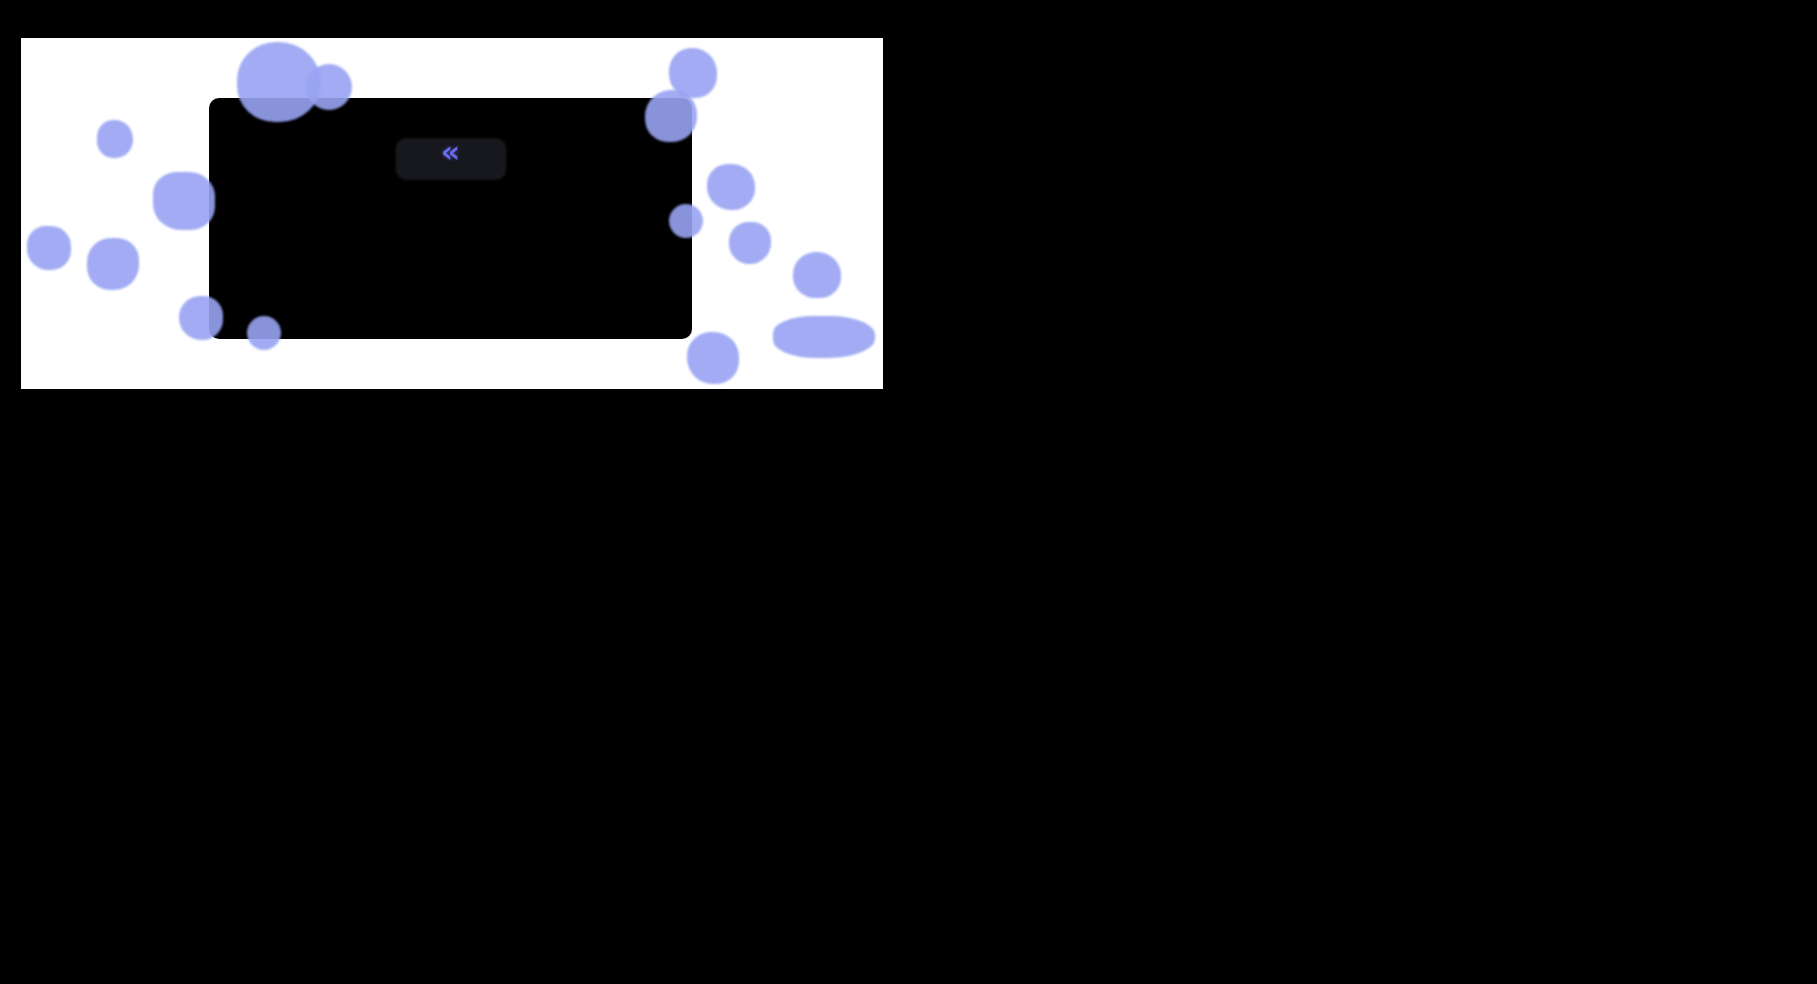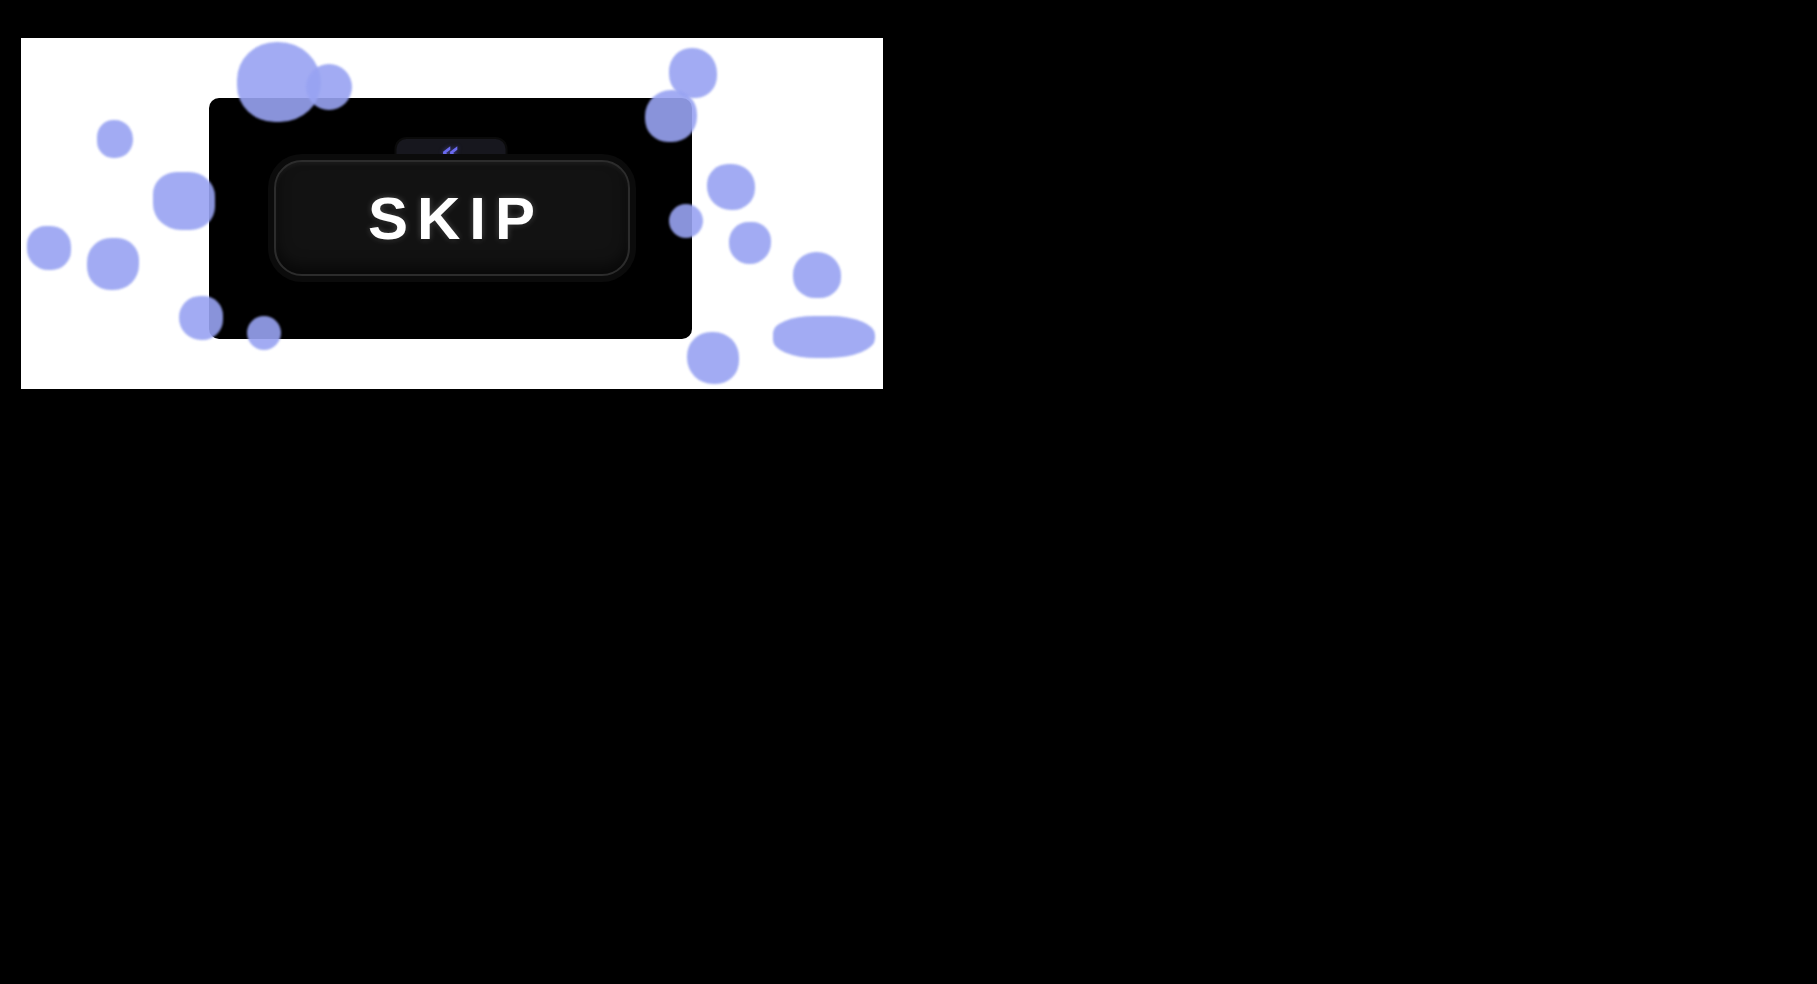--- a/index.html
+++ b/index.html
@@ -119,18 +119,15 @@
         <div class="blob" style="left: 648px; top: 166px; width: 34px; height: 34px; border-radius: 50%;"></div>
         <div class="blob" style="left: 708px; top: 184px; width: 42px; height: 42px; border-radius: 46% 44% 50% 48%;"></div>
         <div class="blob" style="left: 772px; top: 214px; width: 48px; height: 46px; border-radius: 48% 50% 44% 46%;"></div>
         <div class="blob" style="left: 752px; top: 278px; width: 102px; height: 42px; border-radius: 40% 44% 46% 42%;"></div>
         <div class="blob" style="left: 666px; top: 294px; width: 52px; height: 52px; border-radius: 46% 48% 44% 50%;"></div>
       </div>
     <div class="overlay">
       <div class="tab">
         <span class="chev">«</span>
       </div>
-      <button class="skip-btn">
-        <span class="skip-label">SKIP</span>
-      </button>
     </div>
   </div>
 </div>
 
 </body></html>

